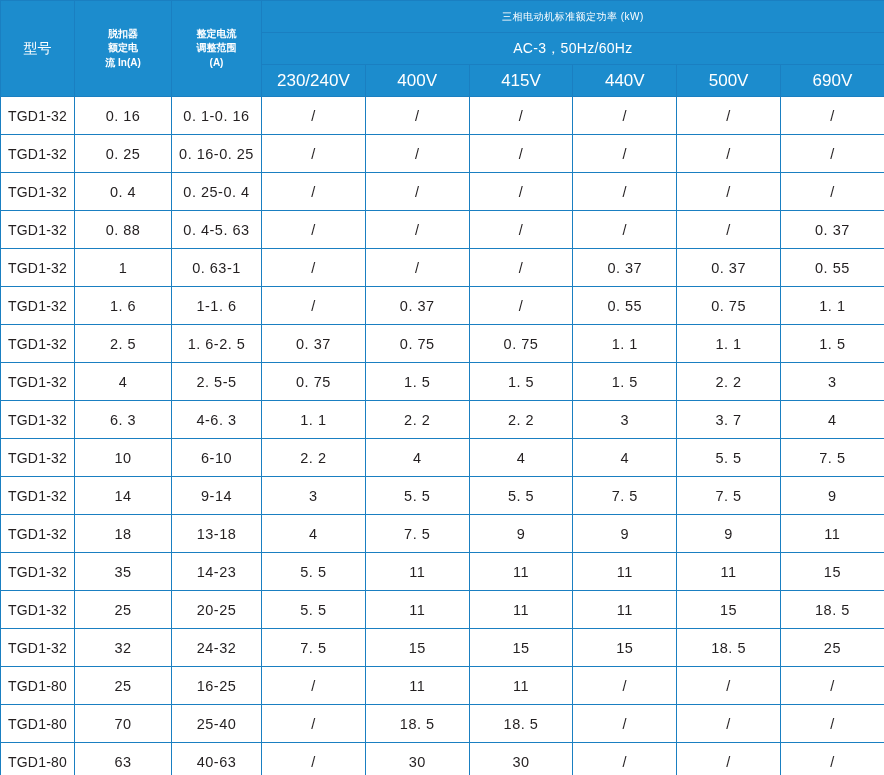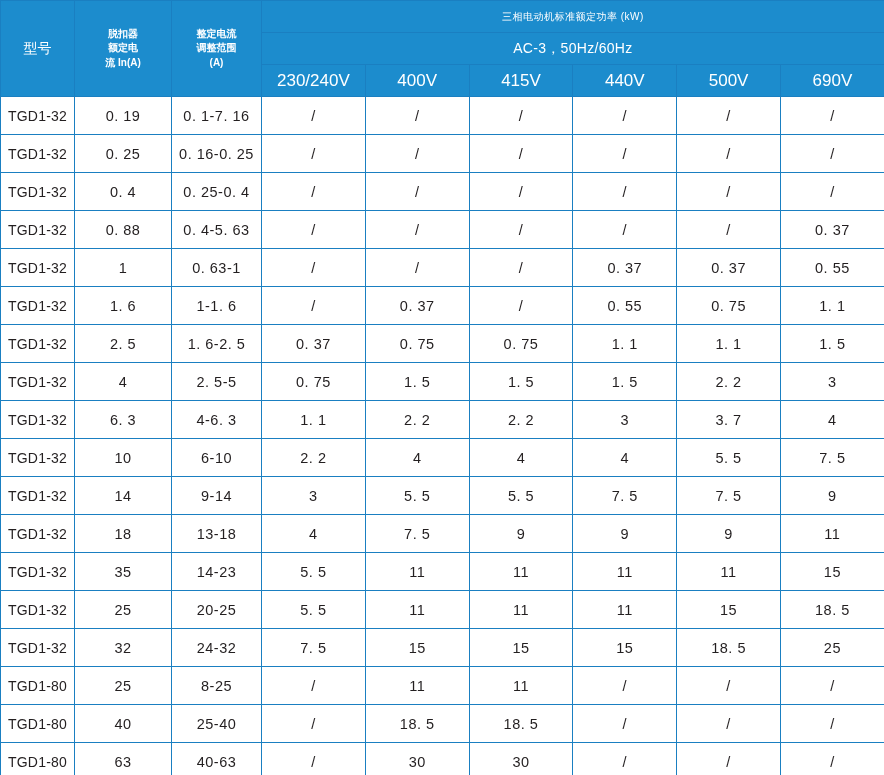--- a/index.html
+++ b/index.html
@@ -106,22 +106,22 @@
       <th class="hdr-volt">400V</th>
       <th class="hdr-volt">415V</th>
       <th class="hdr-volt">440V</th>
       <th class="hdr-volt">500V</th>
       <th class="hdr-volt">690V</th>
     </tr>
   </thead>
   <tbody id="table-body">
       <tr>
         <td class="model">TGD1-32</td>
-        <td>0. 19</td>
-        <td>0. 1-7. 16</td>
+        <td>0. 16</td>
+        <td>0. 1-0. 16</td>
         <td>/</td>
         <td>/</td>
         <td>/</td>
         <td>/</td>
         <td>/</td>
         <td>/</td>
       </tr>
       <tr>
         <td class="model">TGD1-32</td>
         <td>0. 25</td>
@@ -272,31 +272,31 @@
         <td>7. 5</td>
         <td>15</td>
         <td>15</td>
         <td>15</td>
         <td>18. 5</td>
         <td>25</td>
       </tr>
       <tr>
         <td class="model">TGD1-80</td>
         <td>25</td>
-        <td>8-25</td>
+        <td>16-25</td>
         <td>/</td>
         <td>11</td>
         <td>11</td>
         <td>/</td>
         <td>/</td>
         <td>/</td>
       </tr>
       <tr>
         <td class="model">TGD1-80</td>
-        <td>40</td>
+        <td>70</td>
         <td>25-40</td>
         <td>/</td>
         <td>18. 5</td>
         <td>18. 5</td>
         <td>/</td>
         <td>/</td>
         <td>/</td>
       </tr>
       <tr>
         <td class="model">TGD1-80</td>

